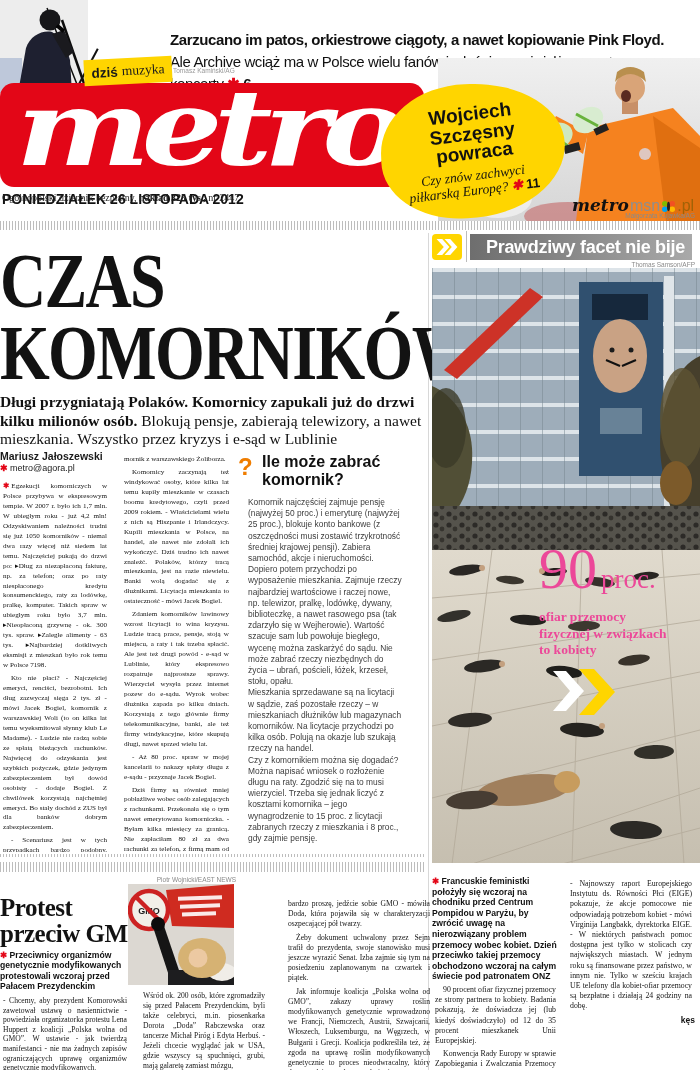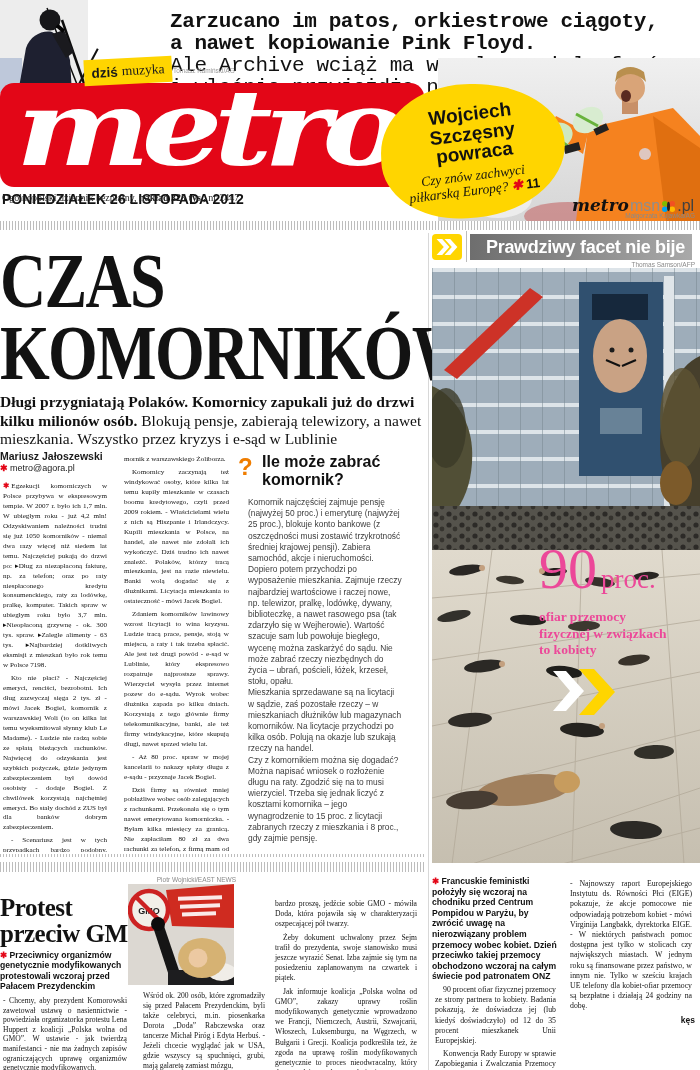--- a/index.html
+++ b/index.html
@@ -3,22 +3,22 @@
 <meta charset="utf-8">
 <style>
   html,body{margin:0;padding:0;background:#fff}
   #page{position:relative;width:700px;height:1070px;background:#fff;overflow:hidden;
         font-family:"Liberation Serif",serif;color:#1a1a1a}
   .abs{position:absolute}
   p{margin:3px}
 
   
   #archive-photo{left:0;top:0;width:88px;height:93px}
-  #banner-text{left:170px;top:11px;width:510px;font-family:Liberation Mono, monospace;
-               font-size:21px;line-height:22px;letter-spacing:-0.4px;color:#111}
+  #banner-text{left:170px;top:29px;width:510px;font-family:Liberation Sans, sans-serif;
+               font-size:15px;line-height:22px;letter-spacing:-0.4px;color:#111}
   #banner-text .l1{font-weight:bold}
   .star{color:#e30617;font-weight:bold}
   #banner-text b{color:#111}
   #dzis-tag{left:84px;top:58px;width:88px;height:26px;background:#ffd500;transform:rotate(-3deg);
             display:flex;align-items:center;justify-content:center;gap:4px;z-index:2}
   #dzis-tag .tag-b{font-family:"Liberation Sans",sans-serif;font-weight:bold;font-size:13.5px}
   #dzis-tag .tag-r{font-family:"Liberation Serif",serif;font-size:13.5px}
   .micline{width:2px;background:#111;z-index:1}
   #banner-credit{left:173px;top:67px;font-family:"Liberation Sans",sans-serif;font-size:6.5px;color:#999}
 
@@ -37,21 +37,21 @@
               text-align:center;transform:rotate(-5deg);color:#111}
   .blob-sub{font-family:"Liberation Serif",serif;font-style:italic;font-size:13.5px;line-height:15px;
             text-align:center;transform:rotate(-5deg);margin-top:6px;color:#111}
   .blob-sub b{font-style:normal;font-family:"Liberation Sans",sans-serif;font-size:13px}
 
   #date-line{left:2px;top:191px;font-family:"Liberation Sans",sans-serif;font-weight:bold;font-size:14px;color:#111}
   #info-line{left:2px;top:192px;font-family:Liberation Serif, serif;font-size:10px;color:#222}
   #site-logo{left:572px;top:195px;display:flex;align-items:baseline;gap:1px}
   #site-logo .m{font-family:"DejaVu Serif",serif;font-style:italic;font-weight:bold;font-size:17px;color:#111}
   #site-logo .msn{font-family:"Liberation Sans",sans-serif;font-size:16px;color:#8e8e8e}
-  #site-logo .pl{font-family:"Liberation Sans",sans-serif;font-size:16px;color:#404040}
+  #site-logo .pl{font-family:"Liberation Sans",sans-serif;font-size:16px;color:#a16207}
   .sep{background:repeating-linear-gradient(90deg,#bdbdbd 0 1px,transparent 1px 3px)}
   #sep-top{left:0;top:221px;width:700px;height:9px}
   #vline-main{left:428px;top:233px;width:1px;height:837px;background:#d8d8d8}
 
   
   #headline{left:0;top:245px;width:520px;font-weight:bold;font-size:78px;line-height:72px;
             letter-spacing:-2px;color:#121212;transform:scaleX(0.82);transform-origin:0 0;white-space:pre-line}
   #subhead{left:0;top:393px;width:424px;font-size:15.5px;line-height:18.5px;color:#111}
   #author{left:0;top:450px;font-family:"Liberation Sans",sans-serif;font-weight:bold;font-size:10.5px}
   #email-line{left:0;top:463px;font-family:"Liberation Sans",sans-serif;font-size:9px;color:#222}
@@ -108,21 +108,21 @@
             letter-spacing:-0.5px;color:#121212;white-space:pre-line}
   #gmo-lead{left:0;top:950px;width:146px;font-family:"Liberation Sans",sans-serif;font-weight:bold;
             font-size:8.6px;line-height:10.4px;color:#111}
   #gmo-col1{left:0;top:993px;width:130px;height:77px}
   #gmo-col1 p{font-size:7.6px;line-height:9.6px}
   #gmo-credit{left:128px;top:876px;width:108px;text-align:right;
               font-family:"Liberation Sans",sans-serif;font-size:6.5px;color:#8a8a8a}
   #doda-photo{left:128px;top:884px;width:106px;height:101px}
   #gmo-col2{left:140px;top:988px;width:128px;height:82px}
   #gmo-col2 p{font-size:7.6px;line-height:10px}
-  #gmo-col3{left:272px;top:896px;width:148px;height:174px}
+  #gmo-col3{left:285px;top:896px;width:148px;height:174px}
   #gmo-col3 p{font-size:7.6px;line-height:10.2px}
 </style>
 </head>
 <body>
 
 <div id="page">
 
   <div class="abs" id="archive-photo">
     <svg width="88" height="93" viewBox="0 0 88 93">
       <rect width="88" height="93" fill="#ededed"></rect>

